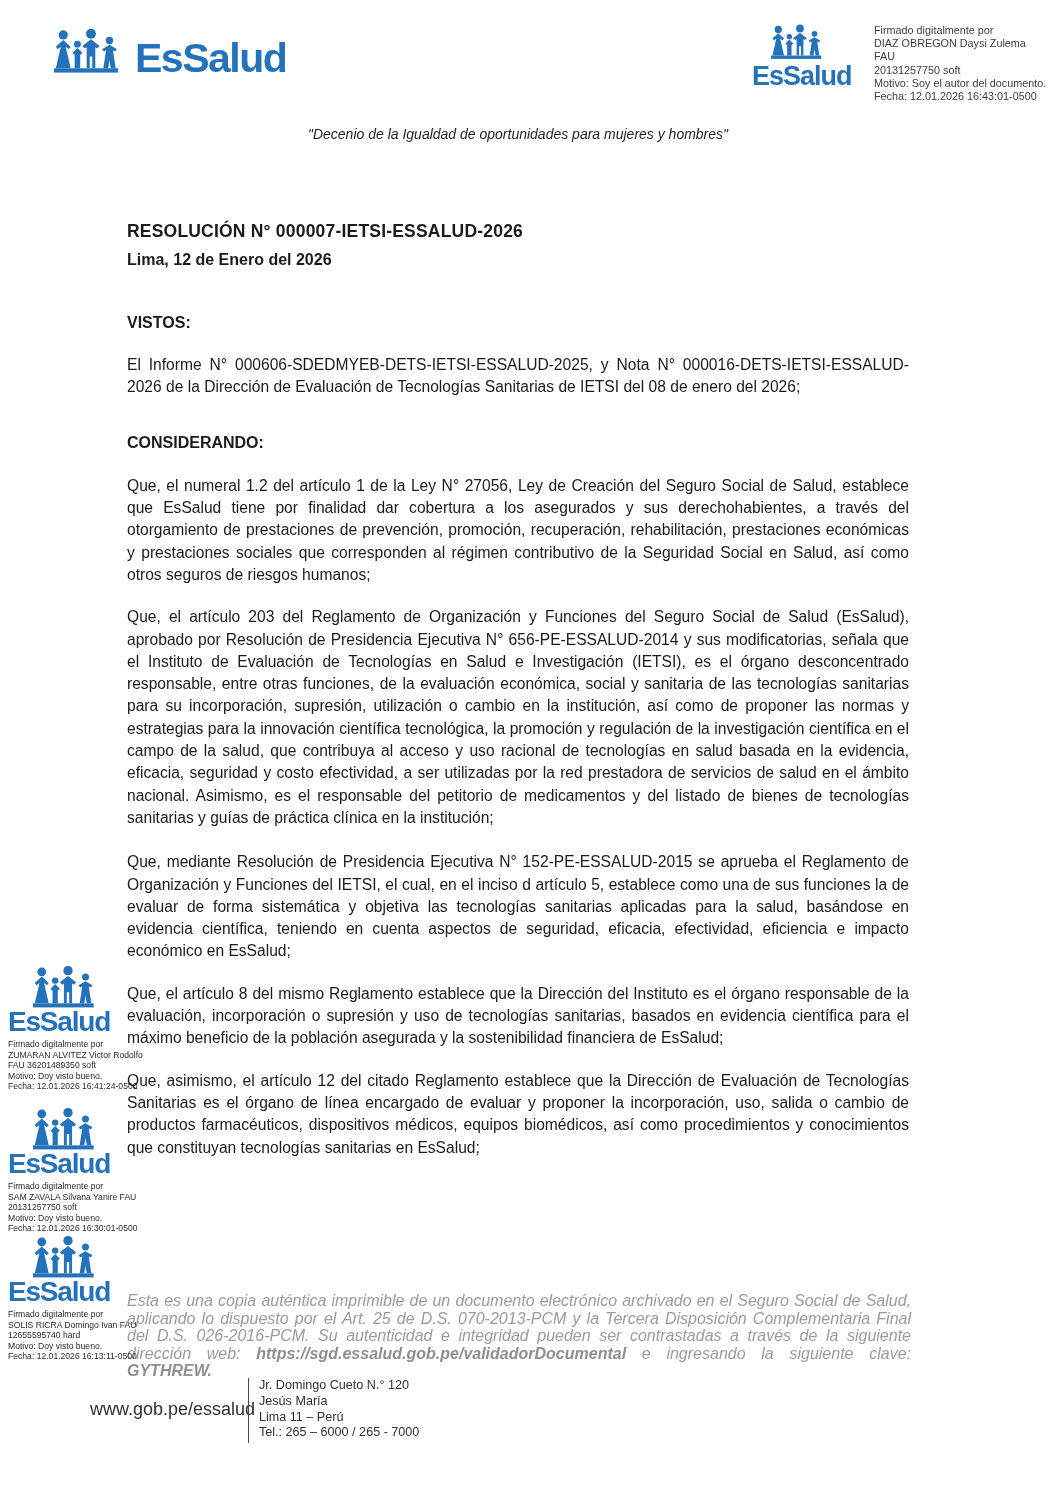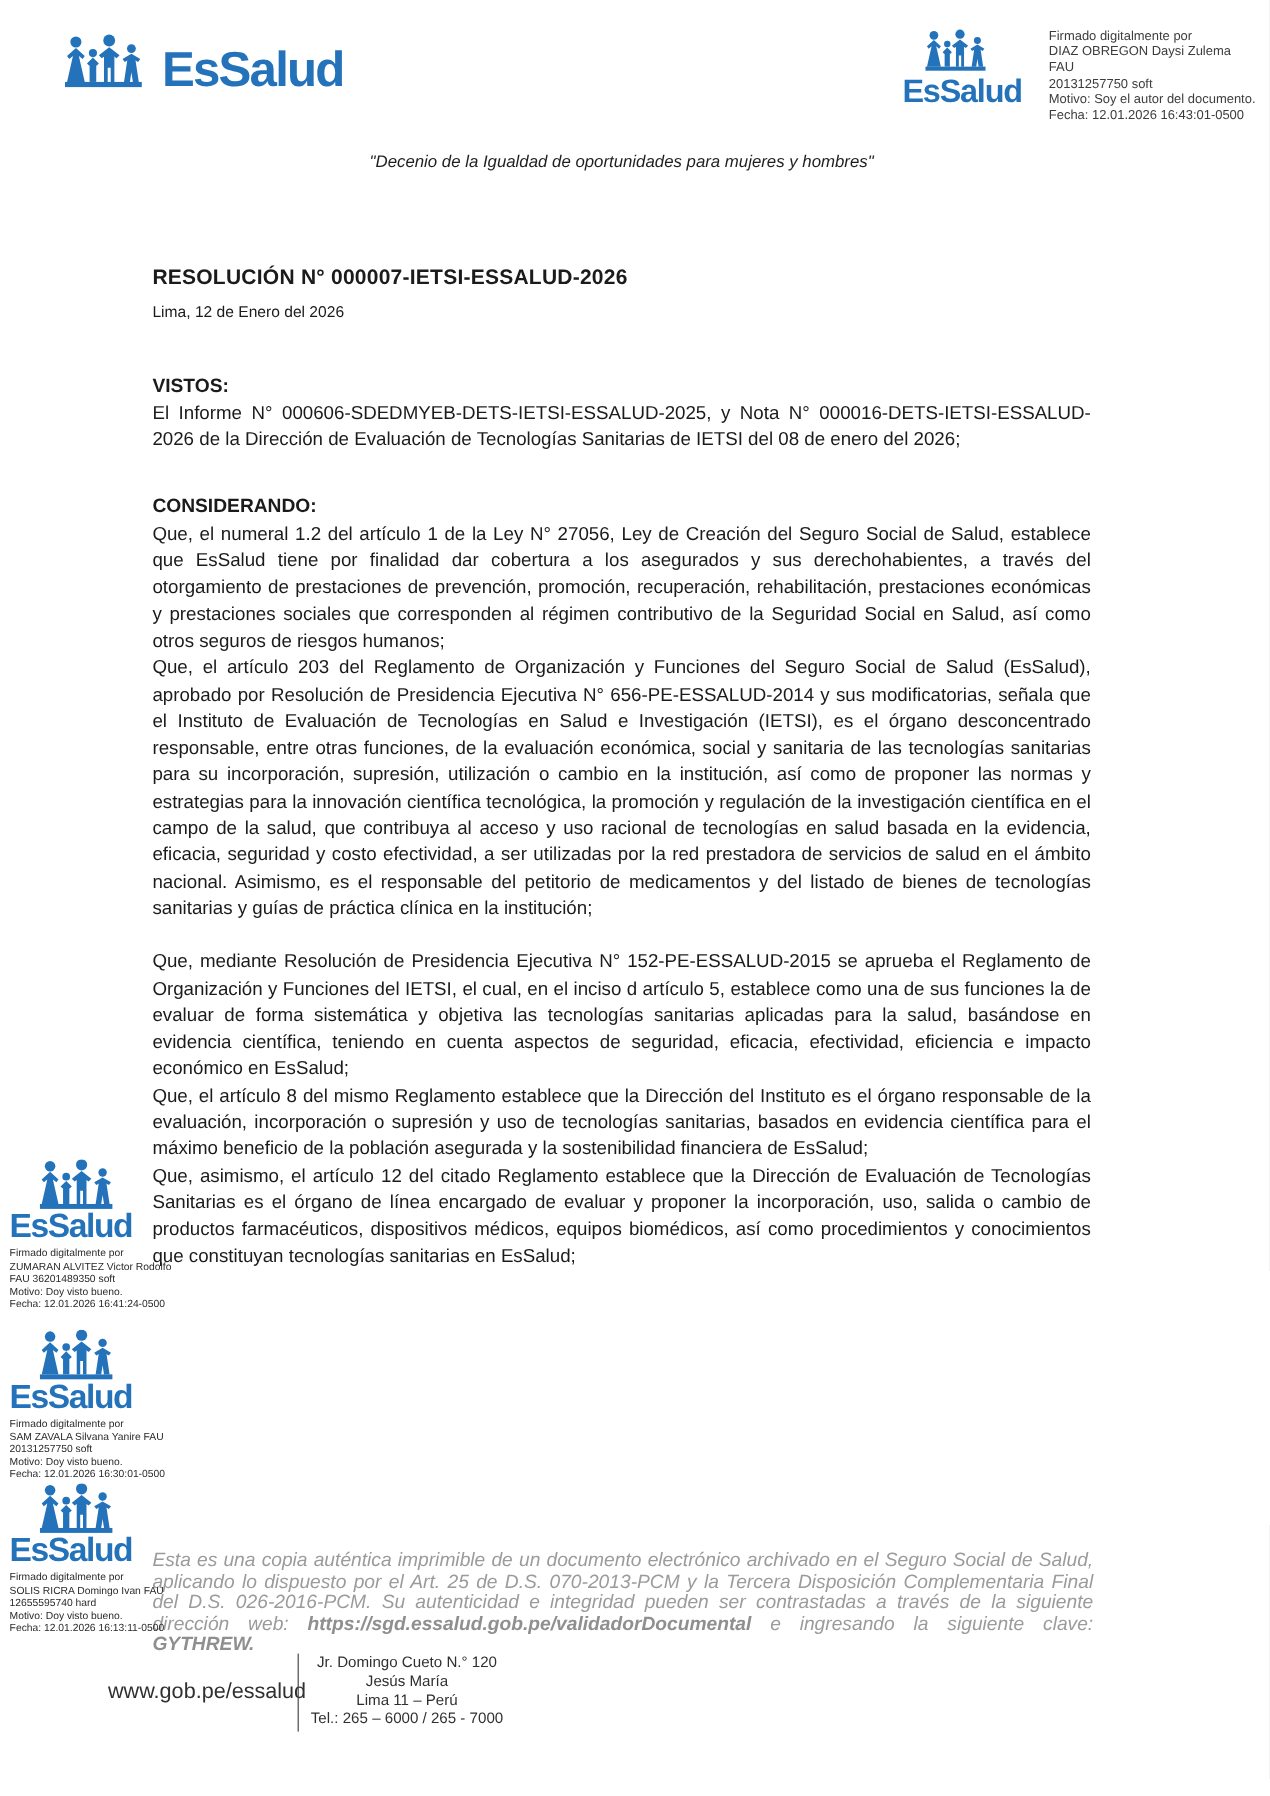--- a/index.html
+++ b/index.html
@@ -21,39 +21,39 @@
   .logo-right{position:absolute;left:752px;top:22px;width:96px;text-align:center;}
   .logo-right .fam-icon{width:58px;height:40px;margin:0 auto;}
   .logo-right .wordmark{font-size:27px;font-weight:bold;letter-spacing:-1px;line-height:1.05;}
   
   .sig-top{position:absolute;left:874px;top:24px;width:175px;font-size:10.8px;line-height:13.2px;color:#3d3d3d;}
   
   .motto{position:absolute;left:0;top:126px;width:1036px;text-align:center;font-style:italic;font-size:14px;color:#1f1f1f;}
   
   .body-col{position:absolute;left:127px;top:220px;width:782px;font-size:15.6px;line-height:22.3px;z-index:2;}
   .doc-title{font-size:17.5px;font-weight:bold;letter-spacing:.2px;}
-  .doc-date{font-size:13px;font-weight:normal;margin-top:7px;}
+  .doc-date{font-size:16px;font-weight:bold;margin-top:7px;}
   .h-vistos{font-weight:bold;font-size:16px;margin-top:40px;}
   .h-cons{font-weight:bold;font-size:16px;margin-top:34px;}
-  .para{text-align:justify;}
+  .para{margin-top:20px;text-align:justify;}
   .para.tight{margin-top:22px;}
   
   .stamp{position:absolute;left:8px;width:120px;z-index:1;}
   .stamp .fam-icon{width:70px;height:42px;margin:0 auto;}
   .stamp .wordmark{font-size:28px;font-weight:bold;letter-spacing:-1.2px;line-height:1;text-align:left;}
   .stamp .lines{margin-top:3px;font-size:8.6px;line-height:10.6px;color:#2a2a2a;white-space:nowrap;}
   .stamp1{top:966px;}
   .stamp2{top:1108px;}
   .stamp3{top:1236px;}
   
   .auth{position:absolute;left:127px;top:1292px;width:784px;font-size:16px;line-height:17.6px;color:#9b9b9b;text-align:justify;z-index:0;font-style:italic;}
   .auth b{color:#8f8f8f;}
   .site{position:absolute;left:90px;top:1399px;width:148px;text-align:right;font-size:18px;color:#303030;}
   .f-divider{position:absolute;left:248px;top:1378px;height:65px;width:0;border-left:1.4px solid #4a4a4a;}
-  .addr{position:absolute;left:259px;top:1378px;font-size:12.6px;line-height:15.8px;color:#303030;text-align:center;}
+  .addr{position:absolute;left:259px;top:1378px;font-size:12.6px;line-height:15.8px;color:#303030;}
 </style>
 </head>
 <body>
 
 <svg width="0" height="0" style="position:absolute" aria-hidden="true">
   <symbol id="family" viewBox="0 0 120 72">
     <rect x="0" y="64" width="104" height="7"></rect>
     <circle cx="15" cy="10" r="7.5"></circle>
     <path d="M15 18 L27 29 L24 33 L19 29 L27 64 L3 64 L11 29 L6 33 L3 29 Z"></path>
     <circle cx="38" cy="25" r="5.5"></circle>

